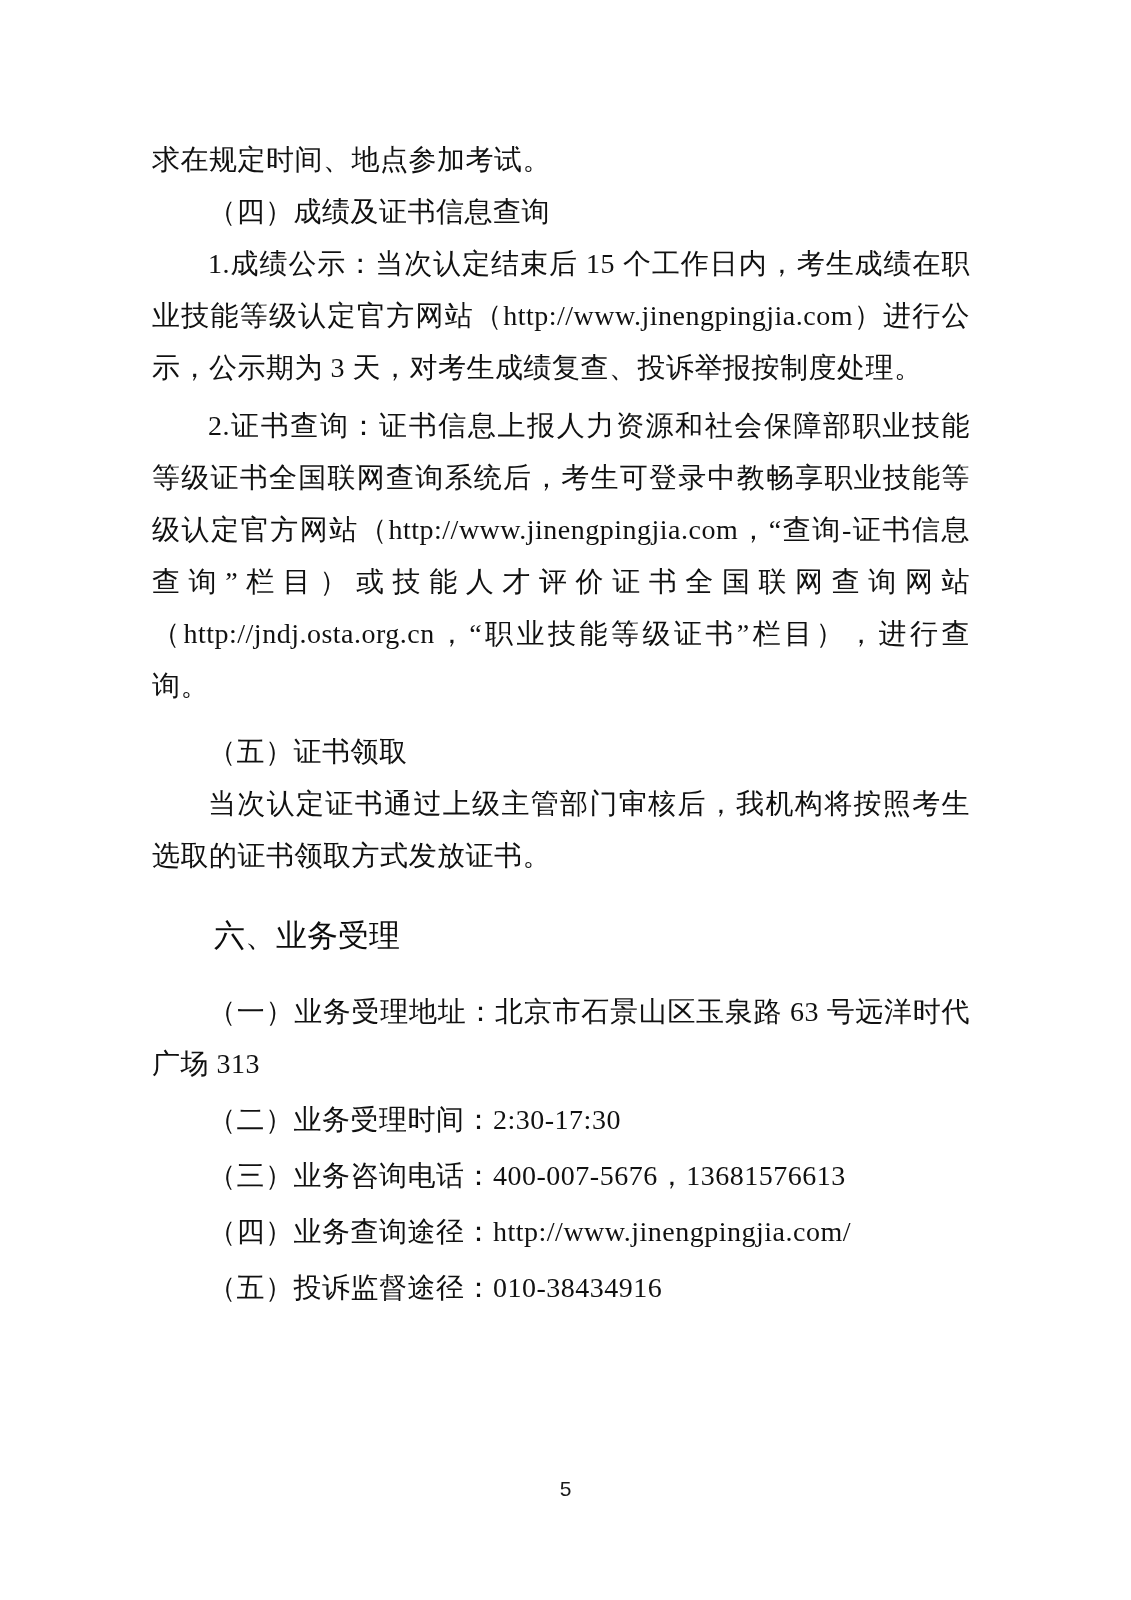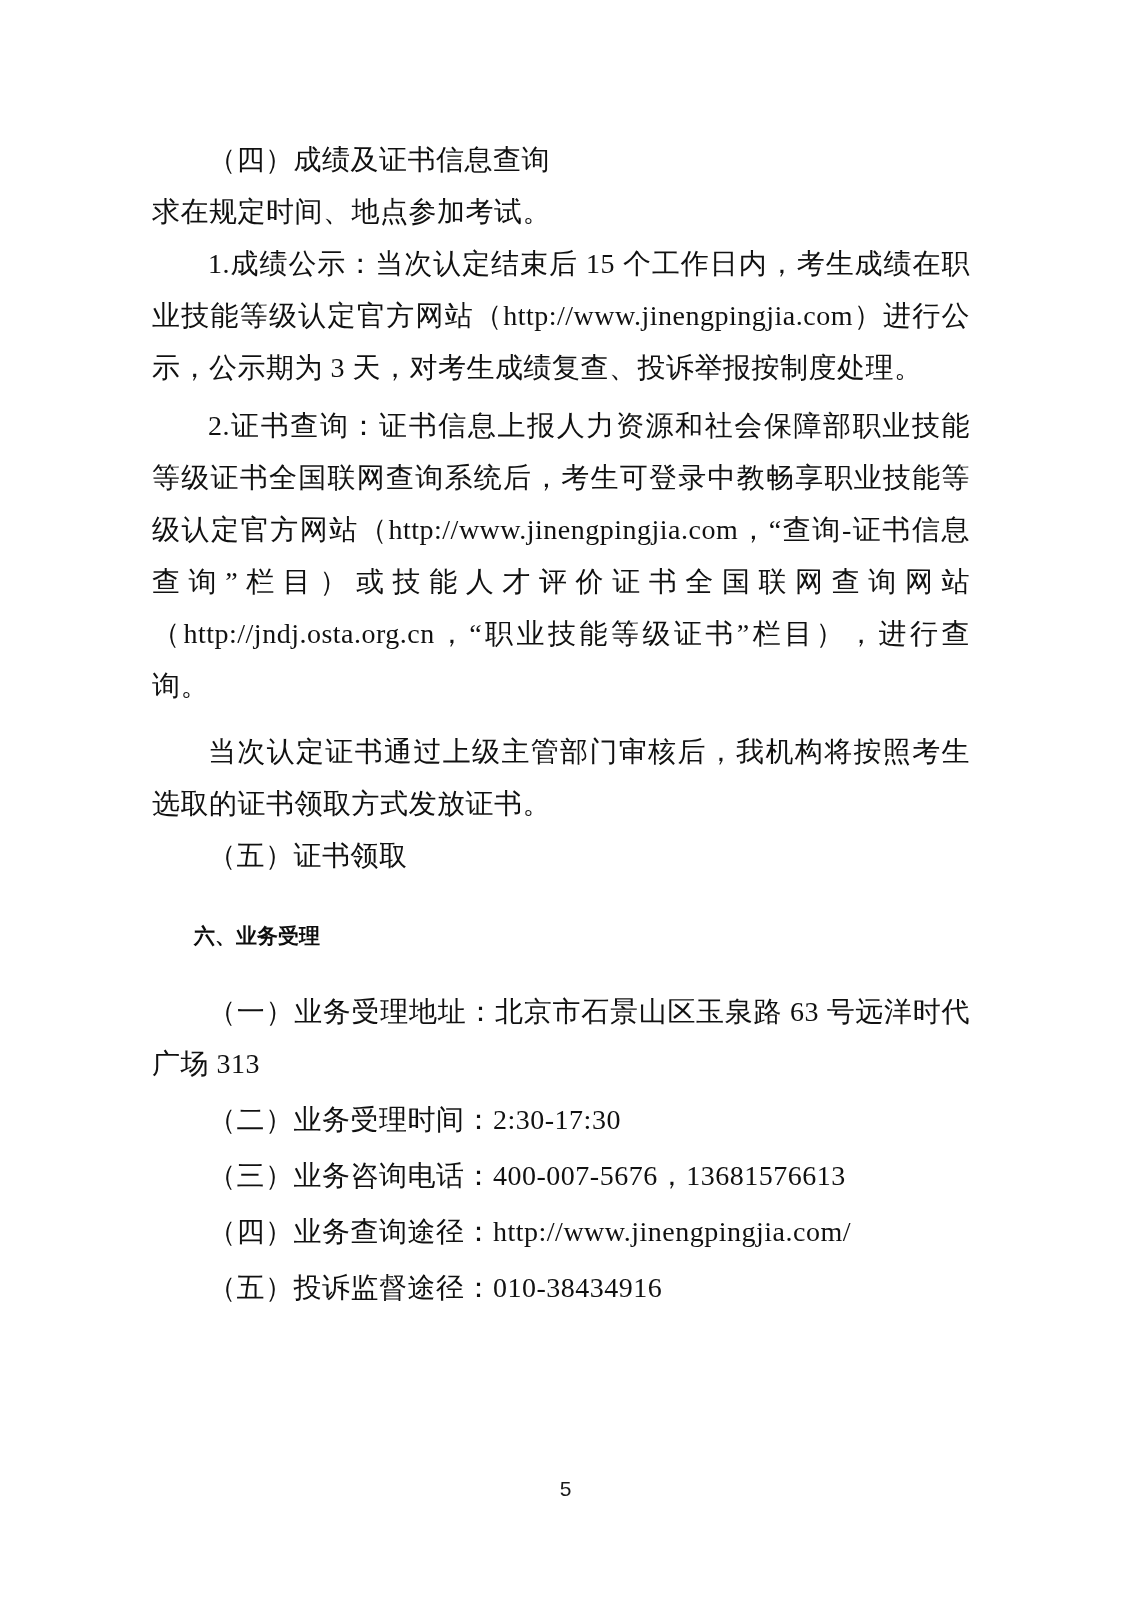--- a/index.html
+++ b/index.html
@@ -29,22 +29,22 @@
     text-align: justify;
     text-justify: inter-ideograph;
     letter-spacing: 0.5px;
   }
   .body-para.indent {
     text-indent: 2em;
   }
   .section-heading {
     margin: 26px 0 22px 0;
     font-family: "Liberation Sans", "DejaVu Sans", sans-serif;
-    font-weight: bold;
-    font-size: 21px;
+    font-weight: normal;
+    font-size: 31px;
     line-height: 56px;
     text-indent: 2em;
     color: #0d0d0d;
   }
   
   .doc-content > :nth-child(4) { margin-top: 6px; }
   .doc-content > :nth-child(5) { margin-top: 14px; }
   .doc-content > :nth-child(9),
   .doc-content > :nth-child(10),
   .doc-content > :nth-child(11),
@@ -61,26 +61,26 @@
     font-family: "Liberation Sans", "DejaVu Sans", sans-serif;
     font-size: 21px;
     color: #1a1a1a;
   }
 </style>
 </head>
 <body>
 
 <div class="page">
   <main class="doc-content" id="doc-content">
+      <p class="body-para">求在规定时间、地点参加考试。</p>
       <p class="body-para indent">（四）成绩及证书信息查询</p>
-      <p class="body-para">求在规定时间、地点参加考试。</p>
       <p class="body-para indent">1.成绩公示：当次认定结束后 15 个工作日内，考生成绩在职业技能等级认定官方网站（http://www.jinengpingjia.com）进行公示，公示期为 3 天，对考生成绩复查、投诉举报按制度处理。</p>
       <p class="body-para indent">2.证书查询：证书信息上报人力资源和社会保障部职业技能等级证书全国联网查询系统后，考生可登录中教畅享职业技能等级认定官方网站（http://www.jinengpingjia.com，“查询-证书信息查询”栏目）或技能人才评价证书全国联网查询网站（http://jndj.osta.org.cn，“职业技能等级证书”栏目），进行查询。</p>
+      <p class="body-para indent">（五）证书领取</p>
       <p class="body-para indent">当次认定证书通过上级主管部门审核后，我机构将按照考生选取的证书领取方式发放证书。</p>
-      <p class="body-para indent">（五）证书领取</p>
       <h2 class="section-heading">六、业务受理</h2>
       <p class="body-para indent">（一）业务受理地址：北京市石景山区玉泉路 63 号远洋时代广场 313</p>
       <p class="body-para indent">（二）业务受理时间：2:30-17:30</p>
       <p class="body-para indent">（三）业务咨询电话：400-007-5676，13681576613</p>
       <p class="body-para indent">（四）业务查询途径：http://www.jinengpingjia.com/</p>
       <p class="body-para indent">（五）投诉监督途径：010-38434916</p>
     </main>
   <footer class="page-footer">
     <span class="page-number">5</span>
   </footer>

